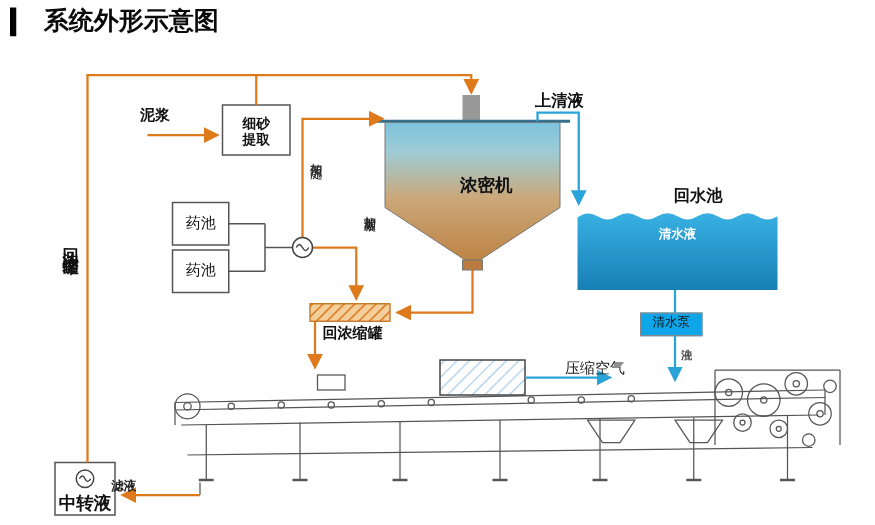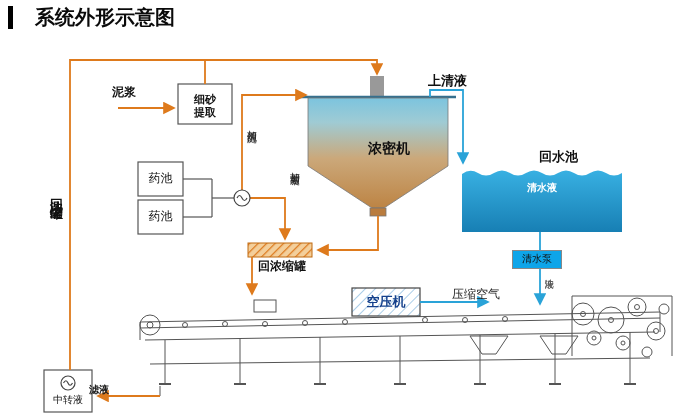--- a/index.html
+++ b/index.html
@@ -25,21 +25,21 @@
          justify-content:center;font-size:12px;}
   #lbl-chem2{left:138px;top:200px;width:45px;height:34px;display:flex;align-items:center;
          justify-content:center;font-size:12px;}
   #lbl-dosing-sed{left:246px;top:122px;font-size:10px;color:#222;letter-spacing:1px;}
   #lbl-dosing-floc{left:289px;top:164px;font-size:10px;color:#222;letter-spacing:1px;}
   #lbl-static-mixer{left:242px;top:260px;width:80px;font-size:12px;font-weight:700;}
   #lbl-air-compressor{left:352px;top:288px;width:68px;height:28px;display:flex;align-items:center;
          justify-content:center;font-size:13px;font-weight:700;color:#15418c;}
   #lbl-compressed-air{left:428px;top:288px;font-size:12px;color:#222;margin-left:24px;}
   #lbl-return-concentrate{left:48px;top:188px;font-size:13px;font-weight:700;letter-spacing:3px;}
-  #lbl-transfer{left:44px;top:394px;width:48px;font-size:10px;}
+  #lbl-transfer{left:44px;top:394px;width:48px;font-size:14px;font-weight:bold;}
   #lbl-filtrate{left:89px;top:384px;font-size:10px;color:#222;font-weight:bold;}
 </style>
 </head>
 <body>
 
 <div id="stage">
 
   <svg id="diagram-svg" width="700" height="420" viewBox="0 0 700 420">
     <defs>
       <marker id="arrO" markerWidth="8" markerHeight="8" refX="6" refY="3.5" orient="auto">
@@ -193,19 +193,18 @@
   <div class="lbl center" id="lbl-thickener">浓密机</div>
   <div class="lbl" id="lbl-return-pool">回水池</div>
   <div class="lbl center" id="lbl-clear-water">清水液</div>
   <div class="lbl" id="box-clear-pump">清水泵</div>
   <div class="lbl vtext" id="lbl-flush">冲洗液</div>
   <div class="lbl" id="lbl-chem1">药池</div>
   <div class="lbl" id="lbl-chem2">药池</div>
   <div class="lbl vtext" id="lbl-dosing-sed">加药沉淀</div>
   <div class="lbl vtext" id="lbl-dosing-floc">加药絮凝</div>
   <div class="lbl center" id="lbl-static-mixer">回浓缩罐</div>
-  <div class="lbl" id="lbl-air-compressor">空压机</div>
   <div class="lbl" id="lbl-compressed-air">压缩空气</div>
   <div class="lbl vtext" id="lbl-return-concentrate">回浓缩罐</div>
   <div class="lbl center" id="lbl-transfer">中转液</div>
   <div class="lbl" id="lbl-filtrate">滤液</div>
 
 </div>
 
 </body></html>

